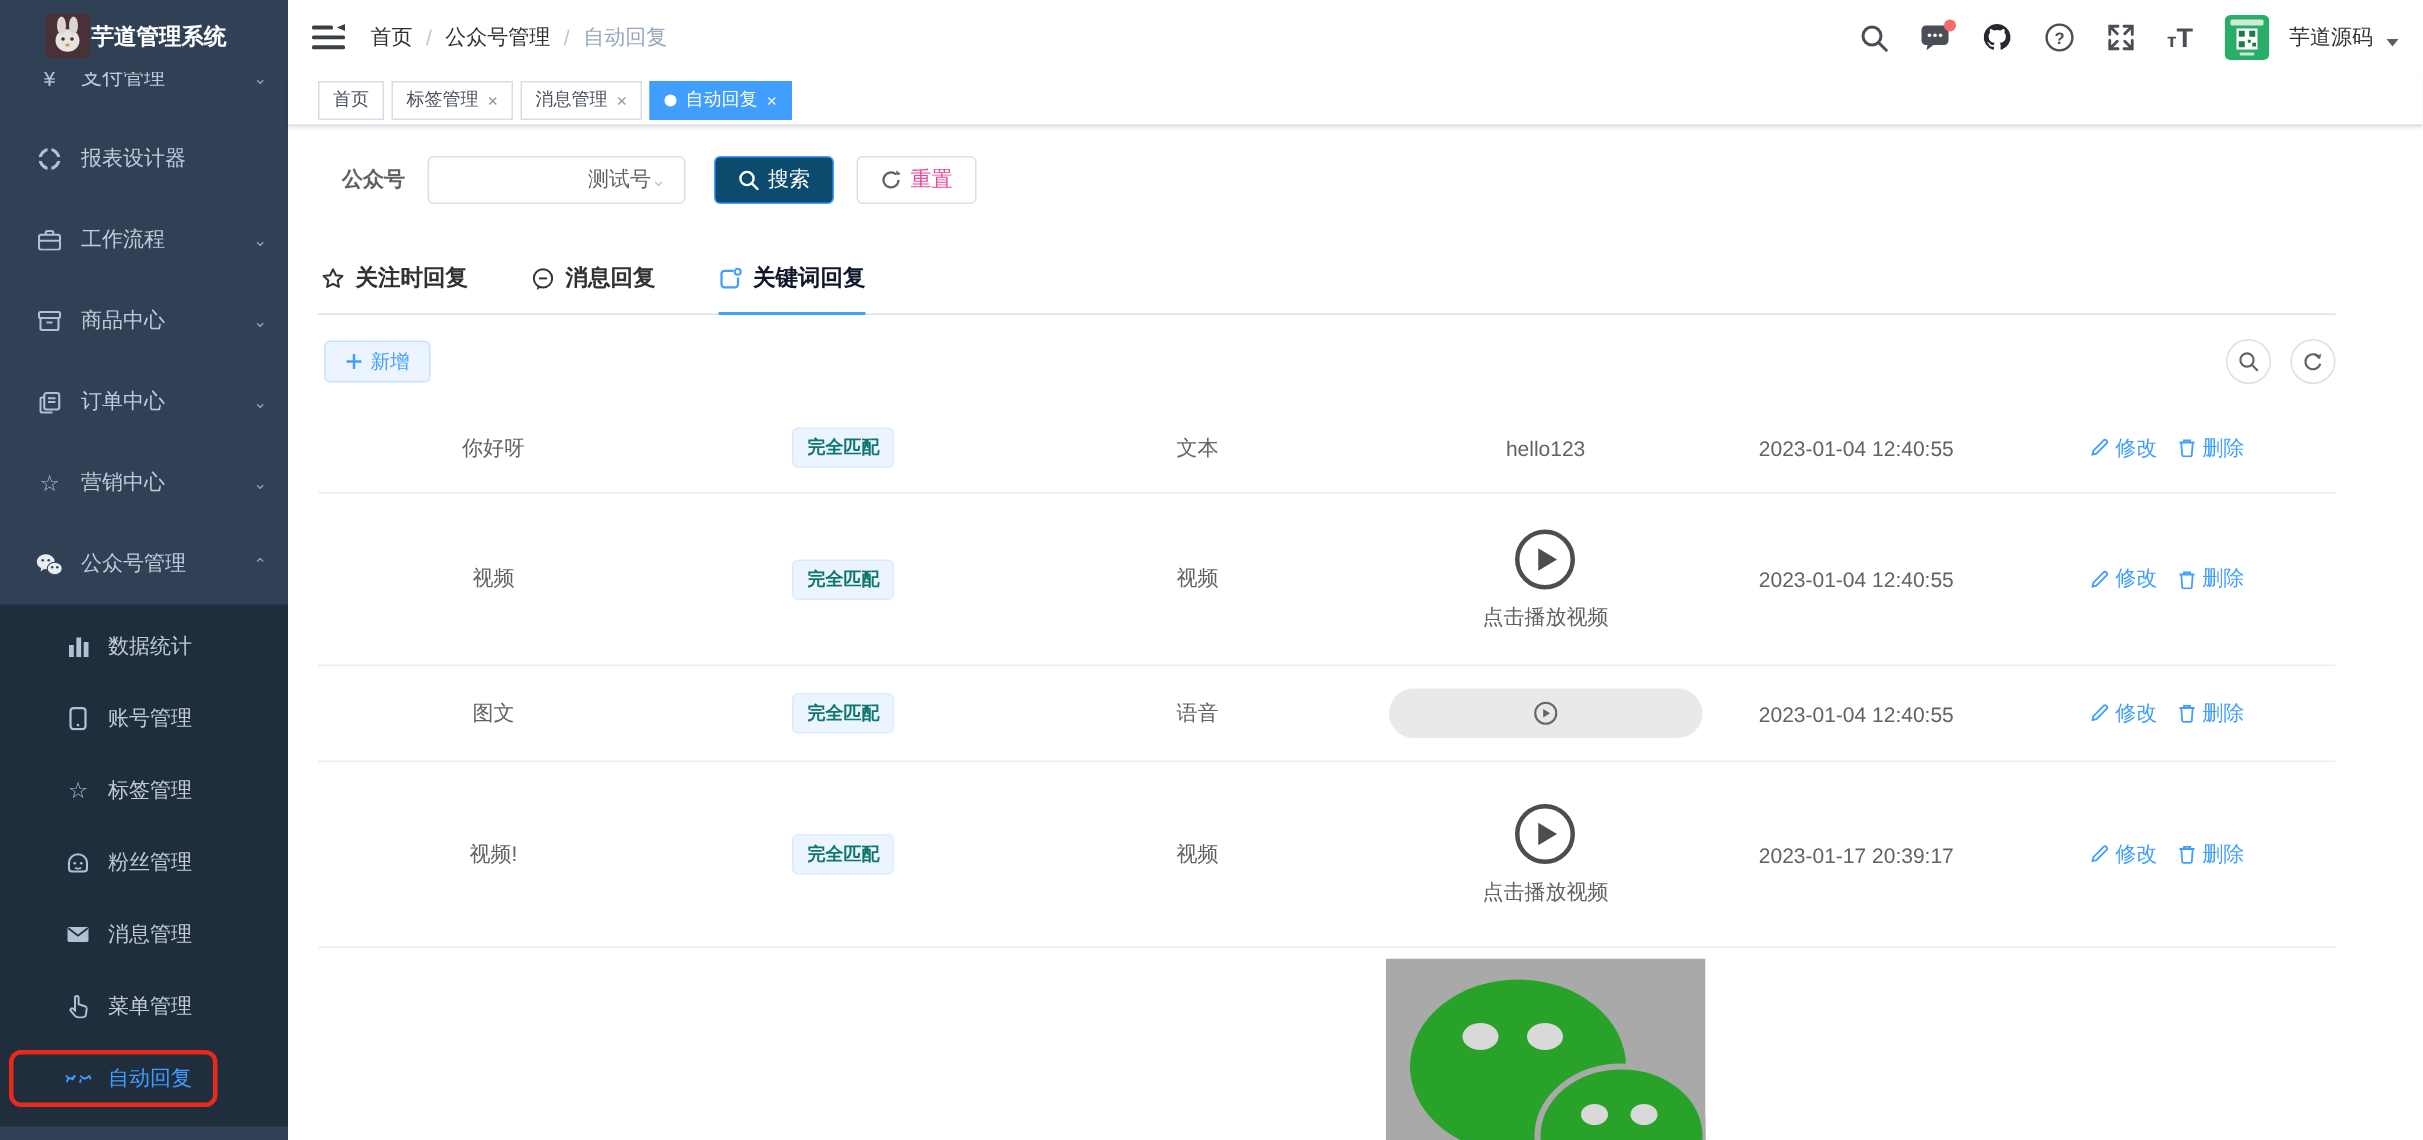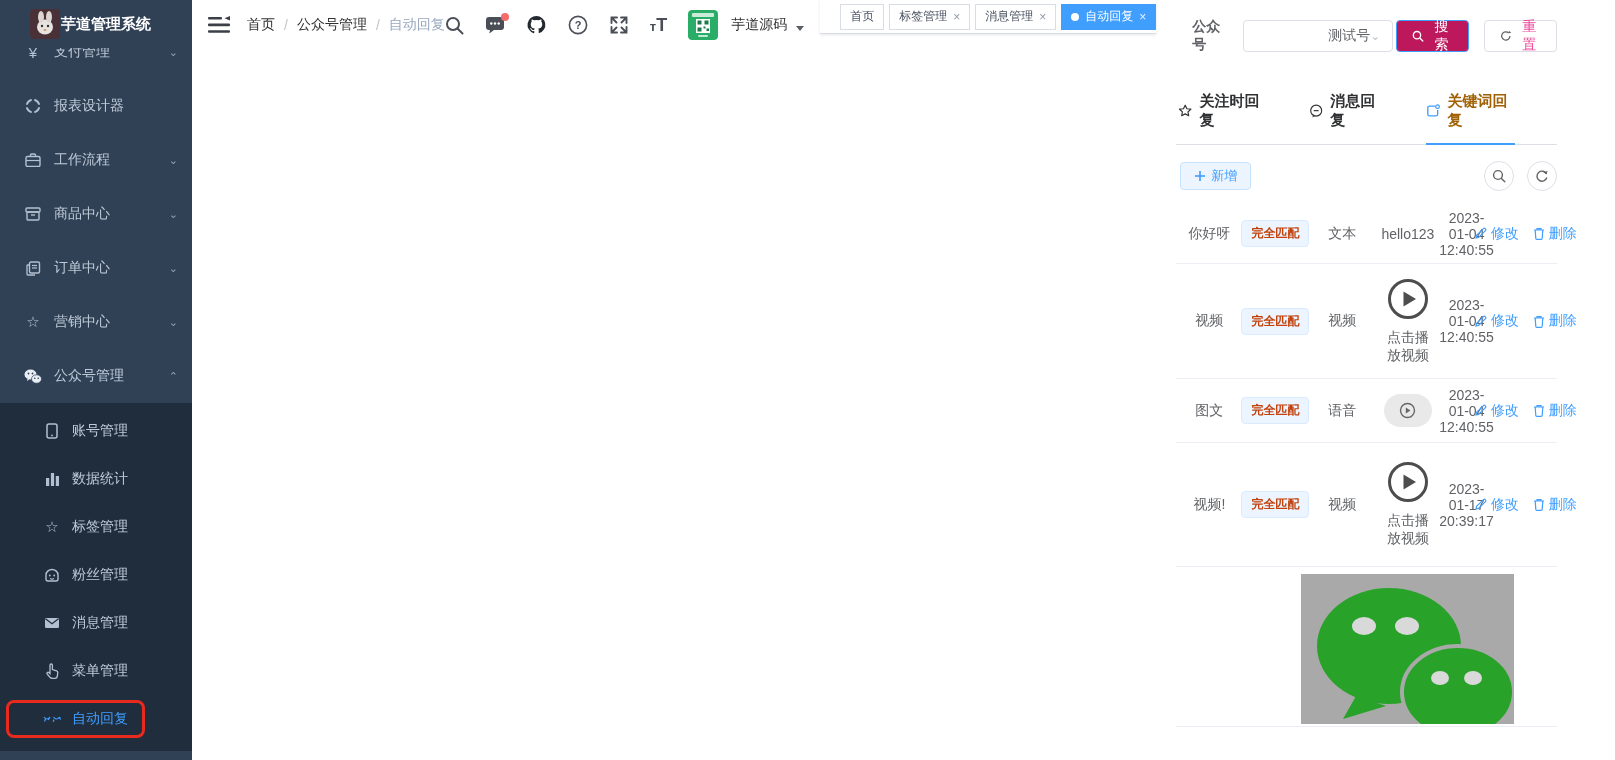--- a/index.html
+++ b/index.html
@@ -17,21 +17,21 @@
   .mlabel { flex:1; white-space:nowrap; }
   .chev { color:#90a0b5; font-size:11px; }
   .submenu { background:#1f2d3d; padding:4px 0 8px; }
   .sitem { height:48px; display:flex; align-items:center; padding-left:42px; color:#bfcbd9; font-size:14px; cursor:pointer; }
   .sitem .micon { width:20px; margin-right:10px; }
   .sitem.active { color:#409eff; }
   .sitem.active .micon { color:#409eff; }
   .red-annot { position:absolute; left:6px; top:700px; width:139px; height:38px; border:3px solid #e8291d; border-radius:8px; z-index:5; pointer-events:none; }
 
   
-  .main { flex:1; min-width:0; display:flex; height:760px; background:#fff; }
+  .main { flex:1; min-width:0; display:flex; flex-direction:column; height:760px; background:#fff; }
 
   .topbar { height:50px; display:flex; align-items:center; padding:0 16px; background:#fff; flex-shrink:0; }
   .hamburger { width:22px; height:20px; cursor:pointer; display:flex; align-items:center; }
   .breadcrumb { display:flex; align-items:center; gap:9px; font-size:14px; margin-left:17px; color:#303133; }
   .bc-sep { color:#c0c4cc; }
   .bc-last { color:#97a8be; }
   .top-icons { margin-left:auto; display:flex; align-items:center; gap:21px; }
   .ticon { position:relative; display:flex; align-items:center; justify-content:center; color:#5a5e66; cursor:pointer; }
   .badge-dot { position:absolute; top:-3px; right:-4px; width:8px; height:8px; border-radius:50%; background:#f56c6c; }
   .tT { font-weight:bold; color:#4a4e57; font-size:13px; letter-spacing:0; cursor:pointer; }
@@ -48,44 +48,44 @@
   .tag .dot { width:8px; height:8px; border-radius:50%; background:#fff; display:inline-block; }
 
   .content { flex:1; background:#fff; padding:12px 58px 0 20px; overflow:hidden; }
 
   
   .search-row { display:flex; align-items:center; height:32px; margin:8px 0 0 16px; }
   .form-label { font-size:14px; color:#606266; font-weight:700; margin-right:15px; }
   .select { width:172px; height:32px; border:1px solid #dcdfe6; border-radius:4px; display:flex; align-items:center; justify-content:flex-end; padding:0 12px; font-size:14px; color:#606266; background:#fff; cursor:pointer; }
   .sel-chev { color:#c0c4cc; font-size:12px; }
   .btn { height:32px; border-radius:4px; display:inline-flex; align-items:center; gap:6px; font-size:14px; padding:0 15px; cursor:pointer; border:1px solid transparent; }
-  .btn-primary { background:#be185d; color:#fff; border-color:#409eff; margin-left:3px; }
+  .btn-primary { background:#0c4a6e; color:#fff; border-color:#409eff; margin-left:19px; }
   .btn-default { background:#fff; color:#ec4899; border-color:#dcdfe6; margin-left:15px; }
 
   
   .tabs { display:flex; margin-top:40px; border-bottom:1px solid #dcdfe6; padding-left:2px; }
   .tab { display:flex; align-items:center; gap:7px; padding-bottom:14px; margin-right:42px; font-size:15px; color:#303133; font-weight:600; cursor:pointer; position:relative; }
-  .tab.active { color:#a16207; }
+  .tab.active { color:#0f172a; }
   .tab.active::after { content:""; position:absolute; left:0; right:0; bottom:-1px; height:2px; background:#409eff; }
 
   
   .toolbar { display:flex; align-items:center; margin-top:16px; height:30px; }
   .btn-plain { background:#ecf5ff; border:1px solid #c6e2ff; color:#409eff; height:28px; padding:0 13px; font-size:13px; border-radius:4px; display:inline-flex; align-items:center; gap:5px; cursor:pointer; margin-left:4px; }
   .tool-right { margin-left:auto; display:flex; align-items:center; }
   .circle-btn { width:30px; height:30px; border-radius:50%; border:1px solid #dcdfe6; background:#fff; display:flex; align-items:center; justify-content:center; color:#606266; margin-left:13px; cursor:pointer; }
 
   
   .table { margin-top:13px; font-size:14px; color:#606266; }
   .tr { display:flex; border-bottom:1px solid #ebeef5; align-items:center; }
   .thead { background:#f8f8f9; color:#515a6e; font-weight:700; height:40px; }
   .td { display:flex; align-items:center; justify-content:center; text-align:center; padding:0 8px; }
   .c1{width:17.4%;} .c2{width:17.3%;} .c3{width:17.8%;} .c4{width:16.7%;} .c5{width:14.1%;} .c6{width:16.7%;}
   .r1{height:60px;} .r2{height:115px;} .r3{height:64px;} .r4{height:124px;}
   .r5{height:160px; align-items:flex-start;} .r5 .td{padding-top:7px;}
-  .match-tag { background:#ecf5ff; border:1px solid #d9ecff; color:#c2410c; font-size:12px; padding:4px 9px; border-radius:4px; font-weight:700; white-space:nowrap; }
+  .match-tag { background:#ecf5ff; border:1px solid #d9ecff; color:#0f766e; font-size:12px; padding:4px 9px; border-radius:4px; font-weight:700; white-space:nowrap; }
   .video-reply { display:flex; flex-direction:column; align-items:center; gap:9px; color:#606266; cursor:pointer; }
   .audio-pill { width:212px; height:33px; border-radius:17px; background:#e9e9e9; display:flex; align-items:center; justify-content:center; cursor:pointer; }
   .act { color:#409eff; display:inline-flex; align-items:center; gap:4px; font-size:14px; margin:0 7px; cursor:pointer; text-decoration:none; white-space:nowrap; }
 </style>
 </head>
 <body>
 
 <aside class="sidebar">
   <div class="logo-bar">
     <span class="logo-img">
@@ -171,36 +171,36 @@
             <circle cx="14.2" cy="9.2" r=".8" fill="#304156"></circle>
           </svg>
       </span>
       <span class="mlabel">公众号管理</span>
       <span class="chev">⌃</span>
     </div>
 
     <div class="submenu">
       <div class="sitem">
         <span class="micon">
-          <svg width="12" height="16" viewBox="0 0 12 16">
-              <rect x="1" y="1" width="10" height="14" rx="2" fill="none" stroke="currentColor" stroke-width="1.5"></rect>
-              <circle cx="6" cy="12.4" r=".9" fill="currentColor"></circle>
-            </svg>
-        </span>
-        <span class="mlabel">账号管理</span>
-      </div>
-      <div class="sitem">
-        <span class="micon">
           <svg width="15" height="14" viewBox="0 0 15 14">
               <rect x="1" y="6" width="3.2" height="8" fill="currentColor"></rect>
               <rect x="5.9" y="1" width="3.2" height="13" fill="currentColor"></rect>
               <rect x="10.8" y="4" width="3.2" height="10" fill="currentColor"></rect>
             </svg>
         </span>
         <span class="mlabel">数据统计</span>
+      </div>
+      <div class="sitem">
+        <span class="micon">
+          <svg width="12" height="16" viewBox="0 0 12 16">
+              <rect x="1" y="1" width="10" height="14" rx="2" fill="none" stroke="currentColor" stroke-width="1.5"></rect>
+              <circle cx="6" cy="12.4" r=".9" fill="currentColor"></circle>
+            </svg>
+        </span>
+        <span class="mlabel">账号管理</span>
       </div>
       <div class="sitem">
         <span class="micon">☆</span>
         <span class="mlabel">标签管理</span>
       </div>
       <div class="sitem">
         <span class="micon">
           <svg width="16" height="14" viewBox="0 0 16 14">
               <path d="M2 7 a6 5.5 0 0 1 12 0 v4 a2 2 0 0 1 -2 2 h-8 a2 2 0 0 1 -2 -2 Z" fill="none" stroke="currentColor" stroke-width="1.4"></path>
               <circle cx="5.8" cy="7.5" r=".9" fill="currentColor"></circle>

